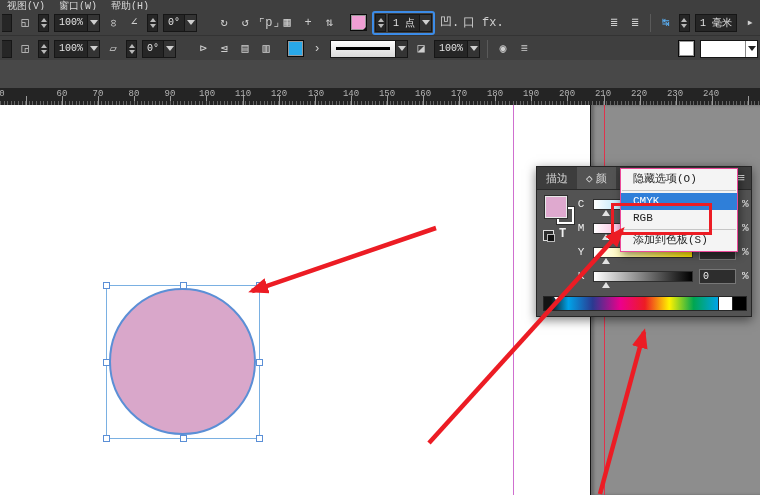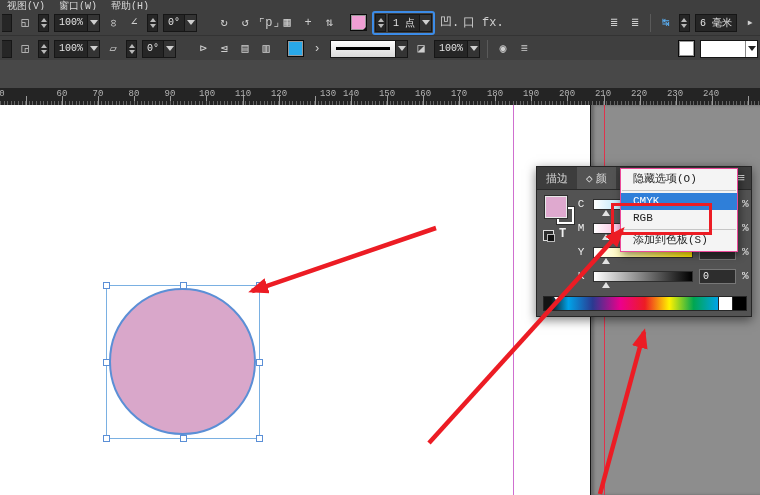--- a/index.html
+++ b/index.html
@@ -159,21 +159,21 @@
       <span class="ticon">fx.</span>
       <span class="ticon mlauto">≣</span>
       <span class="ticon">≣</span>
       <div class="sep"></div>
       <span class="ticon blue">↹</span>
       <div class="spin">
           <i class="tri-up"></i>
           <i class="tri-down"></i>
         </div>
       <div class="combo">
-        <span class="val">6 毫米</span>
+        <span class="val">1 毫米</span>
       </div>
       <span class="ticon">▸</span>
     </div>
 
     <div class="tb-row r2">
       <div class="clipctl"></div>
       <span class="ticon">◲</span>
       <div class="spin">
           <i class="tri-up"></i>
           <i class="tri-down"></i>
@@ -230,21 +230,21 @@
 
   <div class="ruler">
       <span class="rlabel" style="left: 2px;">0</span>
       <span class="rlabel" style="left: 62px;">60</span>
       <span class="rlabel" style="left: 98px;">70</span>
       <span class="rlabel" style="left: 134px;">80</span>
       <span class="rlabel" style="left: 170px;">90</span>
       <span class="rlabel" style="left: 207px;">100</span>
       <span class="rlabel" style="left: 243px;">110</span>
       <span class="rlabel" style="left: 279px;">120</span>
-      <span class="rlabel" style="left: 328px;">130</span>
+      <span class="rlabel" style="left: 316px;">130</span>
       <span class="rlabel" style="left: 351px;">140</span>
       <span class="rlabel" style="left: 387px;">150</span>
       <span class="rlabel" style="left: 423px;">160</span>
       <span class="rlabel" style="left: 459px;">170</span>
       <span class="rlabel" style="left: 495px; text-align: right;">180</span>
       <span class="rlabel" style="left: 531px;">190</span>
       <span class="rlabel" style="left: 567px;">200</span>
       <span class="rlabel" style="left: 603px; text-align: center;">210</span>
       <span class="rlabel" style="left: 639px;">220</span>
       <span class="rlabel" style="left: 675px;">230</span>

